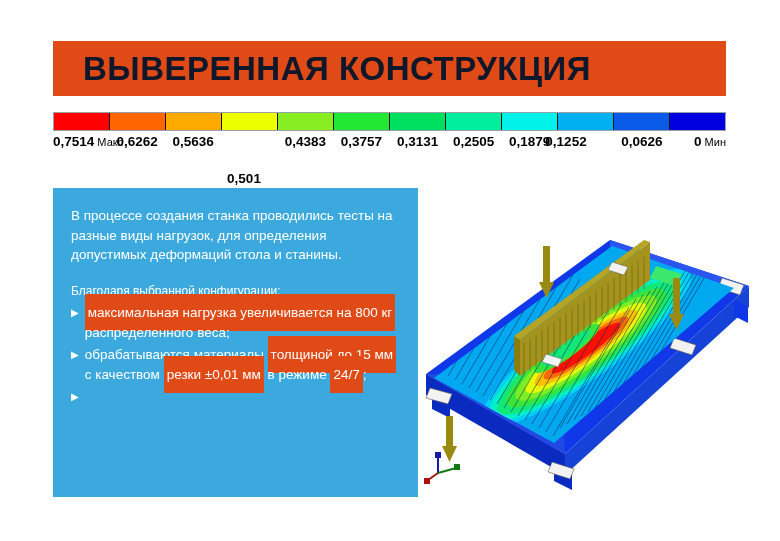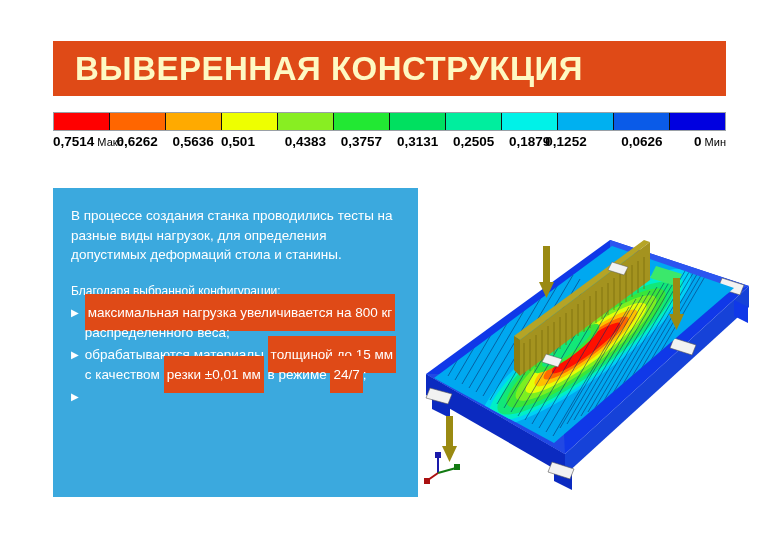--- a/index.html
+++ b/index.html
@@ -2,22 +2,22 @@
 <html><head>
 <meta charset="utf-8">
 <style>
   html,body{margin:0;padding:0;background:#ffffff;}
   body{width:780px;height:541px;position:relative;overflow:hidden;
        font-family:"Liberation Sans","DejaVu Sans",sans-serif;}
 
   
   #title-banner{position:absolute;left:53px;top:41px;width:673px;height:55px;
       background:#DF4A17;display:flex;align-items:center;}
-  #title-text{color:#fef9c3;font-size:33px;font-weight:bold;letter-spacing:.5px;
-      padding-left:22px;line-height:1;white-space:nowrap;}
+  #title-text{color:#0f172a;font-size:33px;font-weight:bold;letter-spacing:.5px;
+      padding-left:30px;line-height:1;white-space:nowrap;}
 
   
   #scale-block{position:absolute;left:53px;top:112px;width:673px;}
   #scale-title{text-align:center;font-size:13px;font-weight:bold;color:#111;
       margin-bottom:5px;letter-spacing:.1px;}
   #scale-bar{display:flex;width:673px;height:19px;border:1px solid #9aa0a6;
       box-sizing:border-box;}
   #scale-bar .seg{flex:1 1 0;height:100%;border-right:1px solid #111;box-sizing:border-box;}
   #scale-bar .seg:last-child{border-right:none;}
   #scale-labels{position:relative;width:673px;height:20px;margin-top:3px;}
@@ -66,21 +66,21 @@
       <div class="seg" style="background: rgb(0, 238, 158);"></div>
       <div class="seg" style="background: rgb(0, 242, 232);"></div>
       <div class="seg" style="background: rgb(0, 176, 240);"></div>
       <div class="seg" style="background: rgb(10, 91, 232);"></div>
       <div class="seg" style="background: rgb(0, 0, 224);"></div>
     </div>
   <div id="scale-labels">
       <span class="lab left"><span>0,7514</span><span class="suffix"> Макс</span></span>
       <span class="lab" style="left: 84.125px;"><span>0,6262</span></span>
       <span class="lab" style="left: 140.208px;"><span>0,5636</span></span>
-      <span class="lab" style="left: 185px;"><span>0,501</span></span>
+      <span class="lab" style="left: 191px; margin-top: 37px;"><span>0,501</span></span>
       <span class="lab" style="left: 252.375px;"><span>0,4383</span></span>
       <span class="lab" style="left: 308.458px;"><span>0,3757</span></span>
       <span class="lab" style="left: 364.542px;"><span>0,3131</span></span>
       <span class="lab" style="left: 420.625px;"><span>0,2505</span></span>
       <span class="lab" style="left: 476.708px;"><span>0,1879</span></span>
       <span class="lab" style="left: 513px;"><span>0,1252</span></span>
       <span class="lab" style="left: 588.875px;"><span>0,0626</span></span>
       <span class="lab right"><span>0</span><span class="suffix"> Мин</span></span>
     </div>
 </div>

